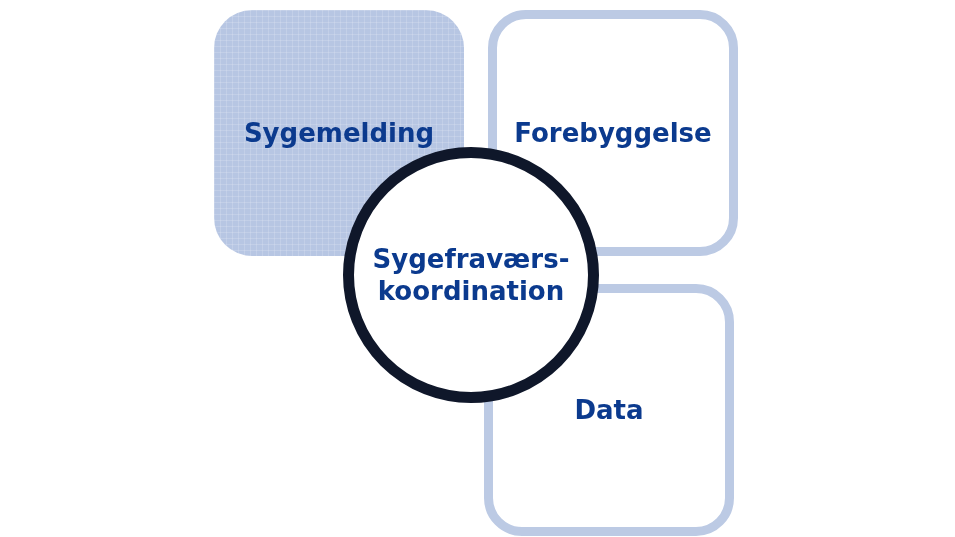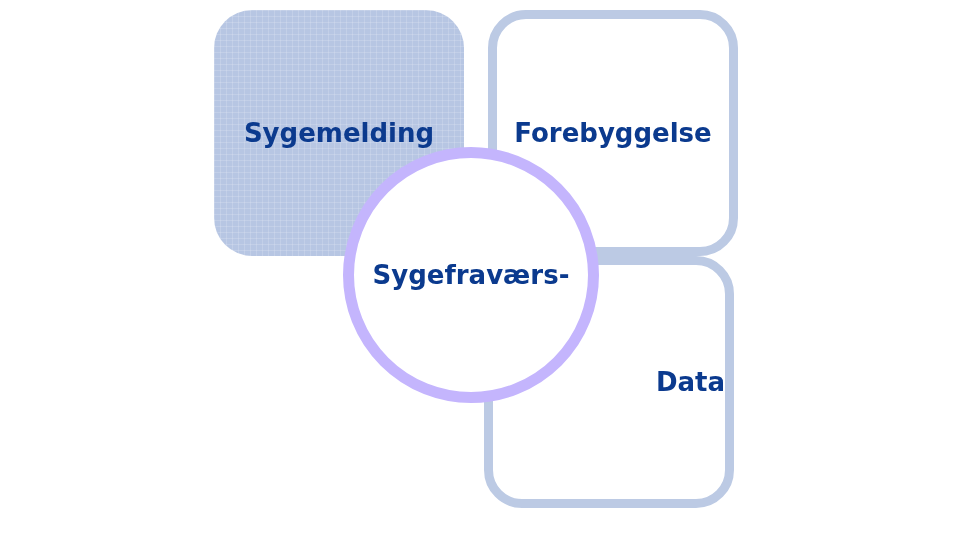--- a/index.html
+++ b/index.html
@@ -40,31 +40,31 @@
       repeating-linear-gradient(to bottom, rgba(255,255,255,0.16) 0 1px, rgba(255,255,255,0) 1px 6px);
     align-items: center;
   }
   .box.outlined {
     background: #ffffff;
     border: 9px solid #bccae4;
   }
   #box-tl { left: 214px; top: 10px;  width: 250px; height: 246px; }
   #box-tr { left: 488px; top: 10px;  width: 250px; height: 246px; }
   #box-bl { left: 214px; top: 272px; width: 250px; height: 252px; }
-  #box-br { left: 484px; top: 256px; width: 250px; height: 252px; justify-content: flex-end; }
+  #box-br { left: 484px; top: 284px; width: 250px; height: 252px; }
   .hub {
     position: absolute;
     left: 343px;
     top: 147px;
     width: 256px;
     height: 256px;
     box-sizing: border-box;
     border-radius: 50%;
     background: #ffffff;
-    border: 11px solid #c4b5fd;
+    border: 11px solid #0f172a;
     display: flex;
     flex-direction: column;
     align-items: center;
     justify-content: center;
     text-align: center;
     z-index: 5;
   }
   .hub-line {
     font-weight: bold;
     font-size: 26px;
@@ -86,15 +86,16 @@
     <span class="box-label">Forebyggelse</span>
   </div>
 
 
   <div class="box outlined" id="box-br">
     <span class="box-label">Data</span>
   </div>
 
   <div class="hub">
     <span class="hub-line">Sygefraværs-</span>
+    <span class="hub-line">koordination</span>
   </div>
 
 </div>
 
 </body></html>

